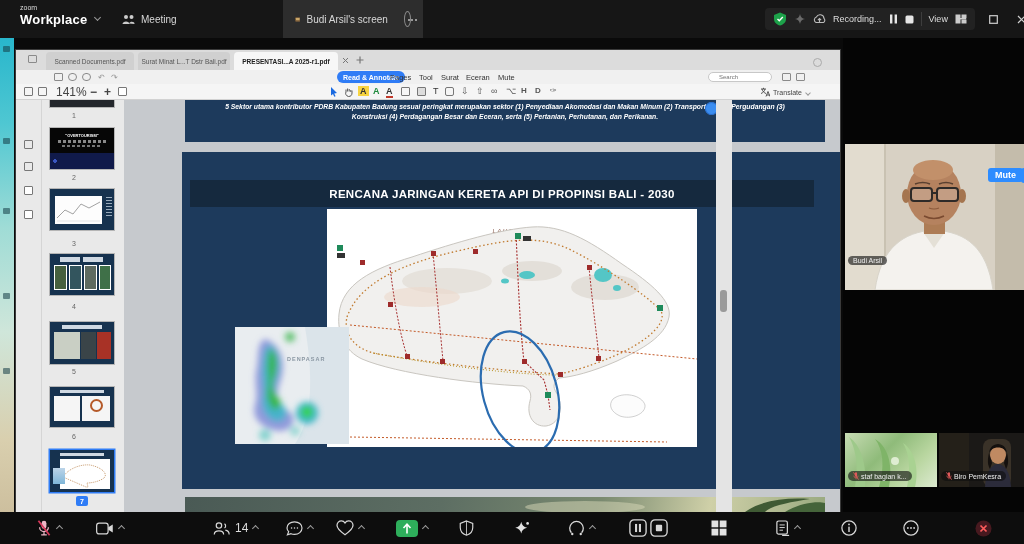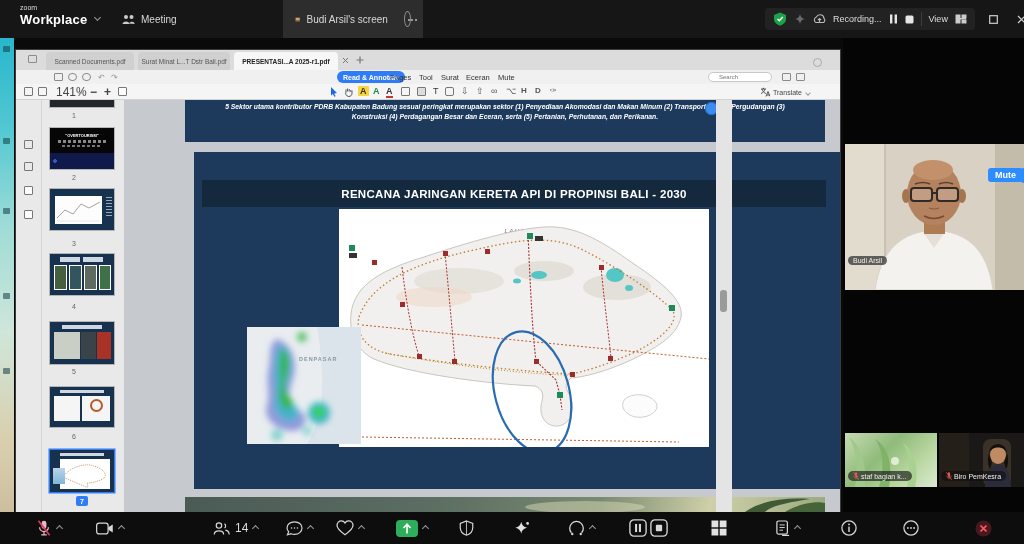--- a/index.html
+++ b/index.html
@@ -323,21 +323,21 @@
         </div>
         <div class="abs pgbadge" style="position:absolute;left:34px;top:396px;">7</div>
       </div>
 
       <div class="abs docarea">
 
         <div class="abs navy" style="left:61px;top:-4px;width:640px;height:46px;">
           <div class="prevband">5 Sektor utama kontributor PDRB Kabupaten Badung sesuai peringkat merupakan sektor (1) Penyediaan Akomodasi dan Makan Minum (2) Transportasi dan Pergudangan (3) Konstruksi (4) Perdagangan Besar dan Eceran, serta (5) Pertanian, Perhutanan, dan Perikanan.</div>
         </div>
 
-        <div class="abs navy" style="left:70px;top:52px;width:765px;height:337px;">
+        <div class="abs navy" style="left:58px;top:52px;width:765px;height:337px;">
           <div class="abs titleband" style="left:8px;top:28px;width:624px;height:27px;">RENCANA JARINGAN KERETA API DI PROPINSI BALI - 2030</div>
 
           <div class="abs mappanel" style="left:145px;top:57px;width:370px;height:238px;">
             <svg width="370" height="238" viewBox="0 0 370 238">
               <text x="185" y="24" text-anchor="middle" font-size="6" font-style="italic" fill="#8a5a4a">L A U T   B A L I</text>
               <path d="M12,105 C15,75 45,60 85,48 C130,33 175,20 205,18 C235,16 260,30 295,55 C325,75 345,92 342,108 C338,128 315,140 290,152 C265,163 245,168 232,169 C226,174 226,178 229,183 C237,196 234,215 219,217 C206,218 199,206 203,192 C205,185 203,180 196,177 C150,175 70,165 35,150 C18,142 10,125 12,105 Z" fill="#f1f0ee" stroke="#c9c6c0" stroke-width="1"></path>
               <ellipse cx="120" cy="72" rx="45" ry="13" fill="#e6e2dc"></ellipse>
               <ellipse cx="205" cy="62" rx="30" ry="10" fill="#e3dfd9"></ellipse>
               <ellipse cx="278" cy="78" rx="34" ry="13" fill="#e3dfd9"></ellipse>
               <ellipse cx="95" cy="88" rx="38" ry="10" fill="#ecd9cc" opacity="0.6"></ellipse>

